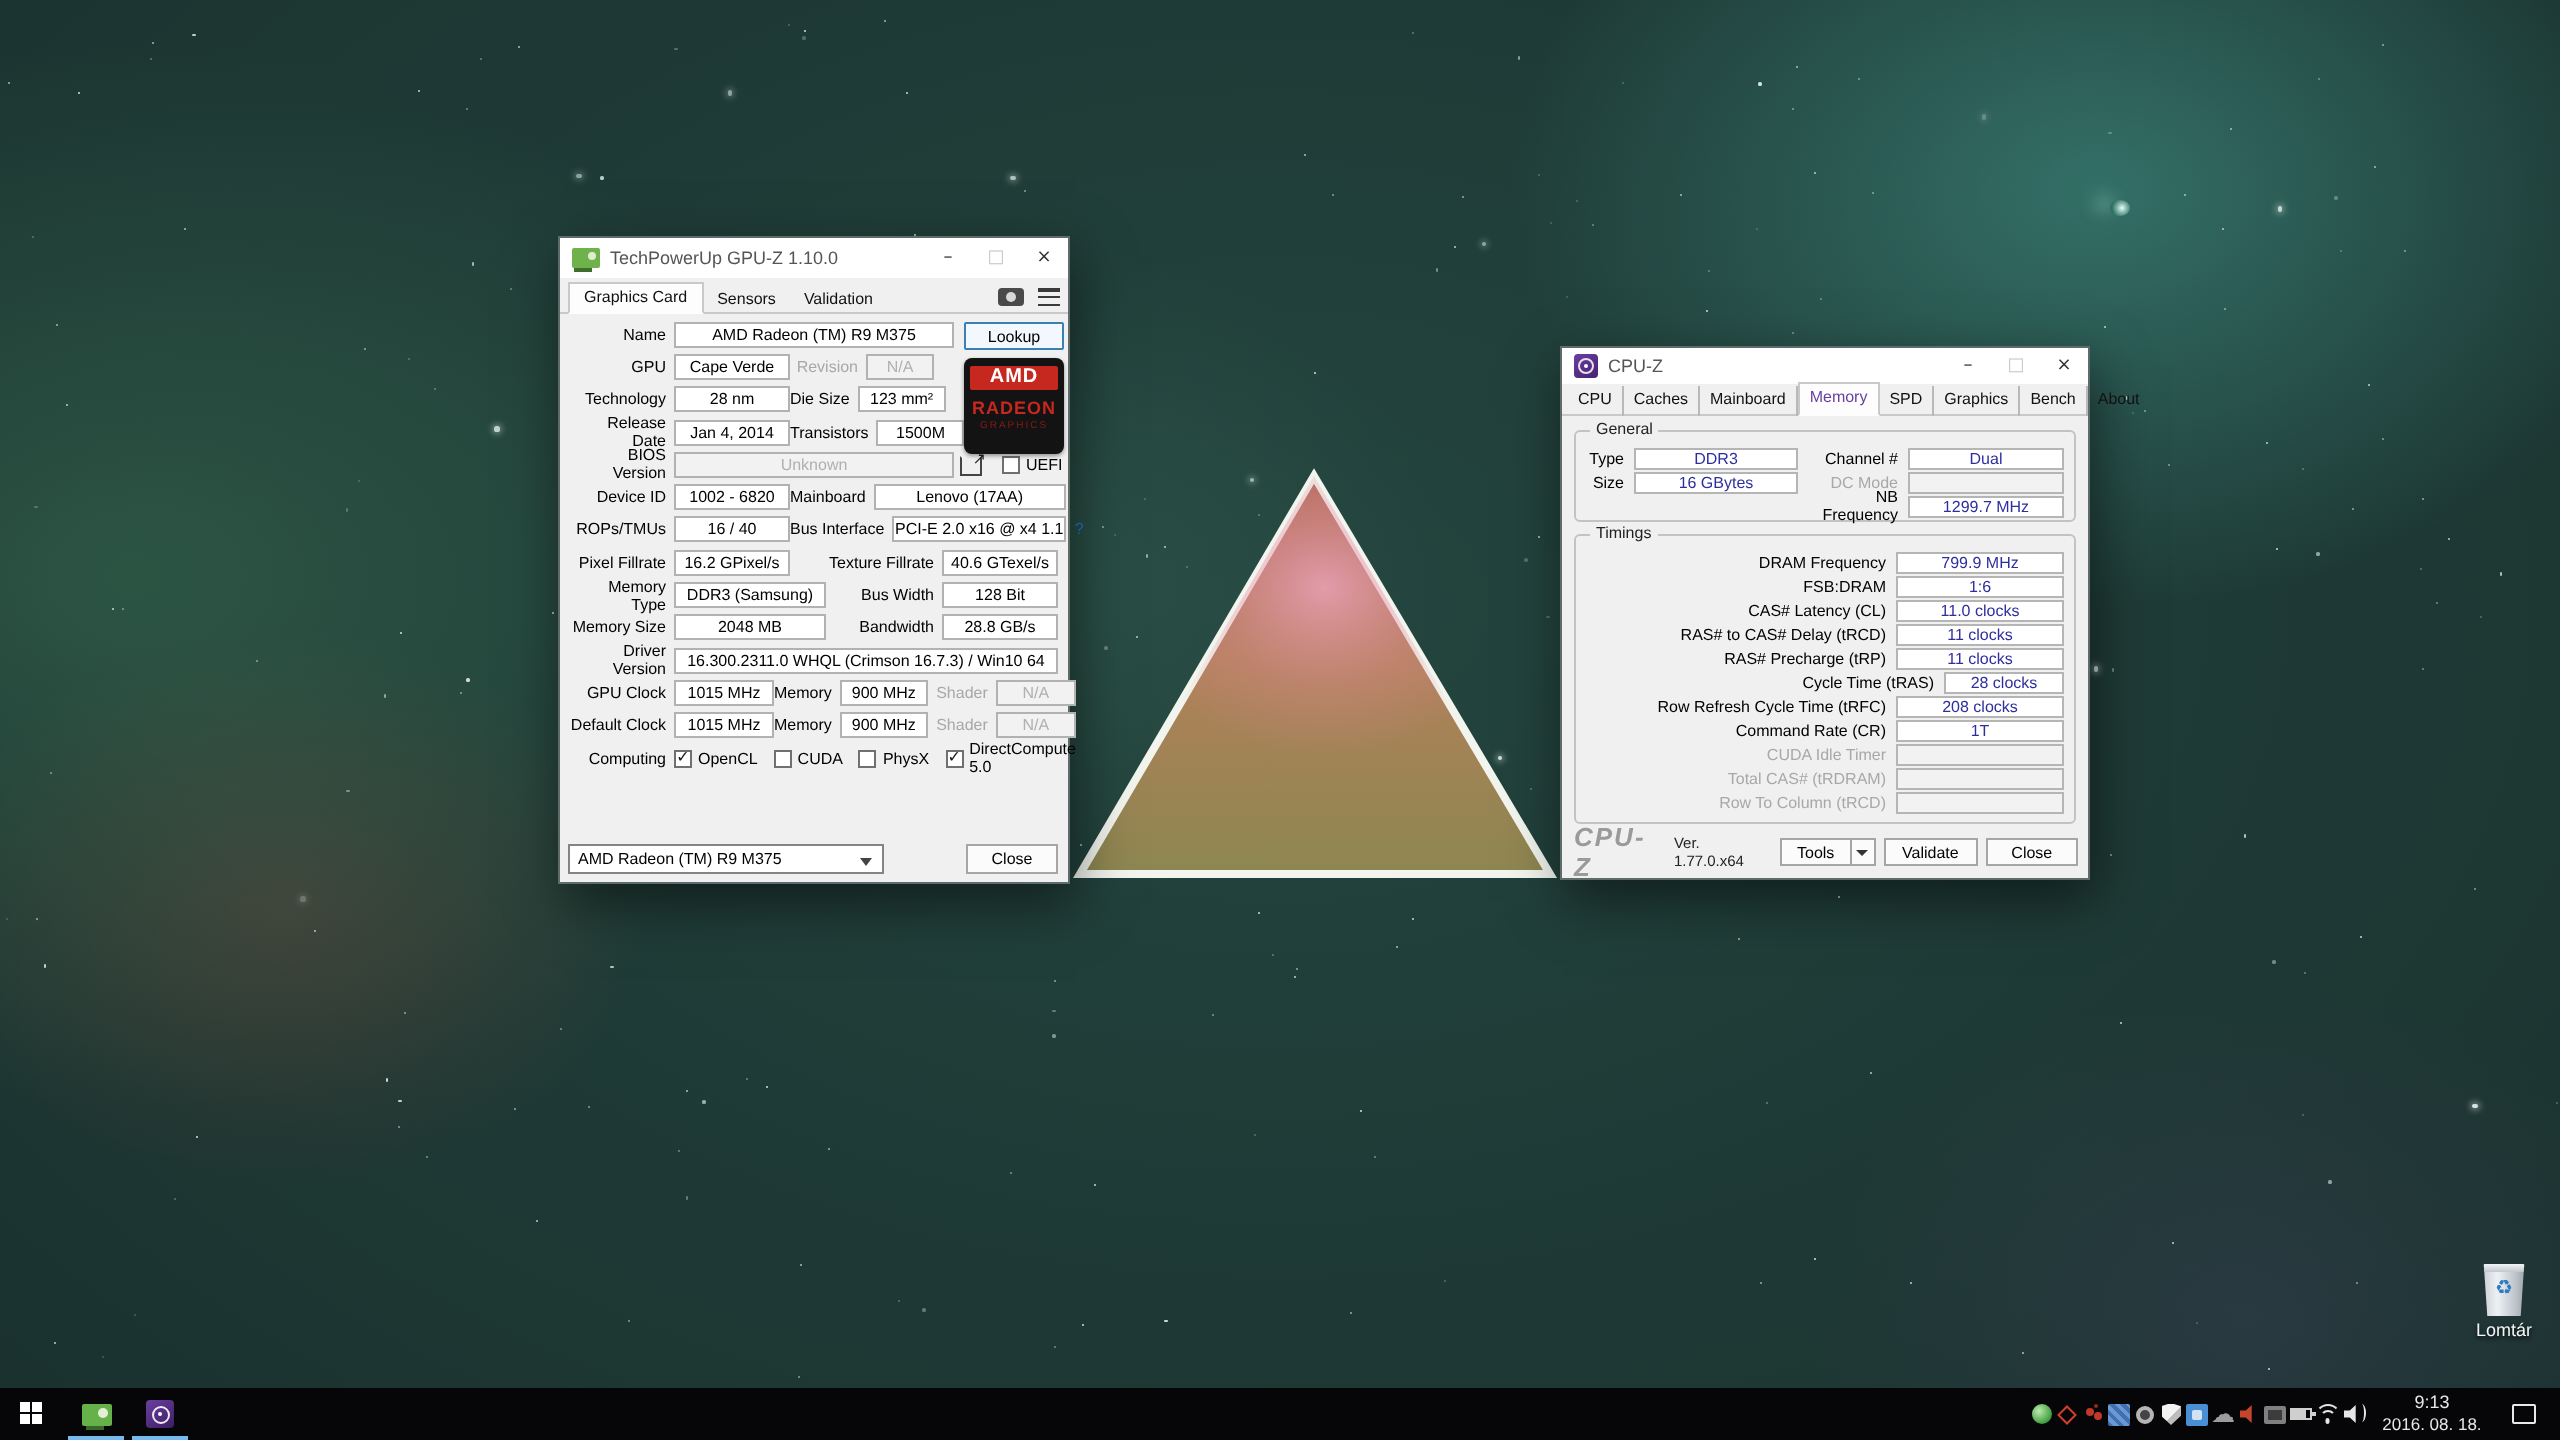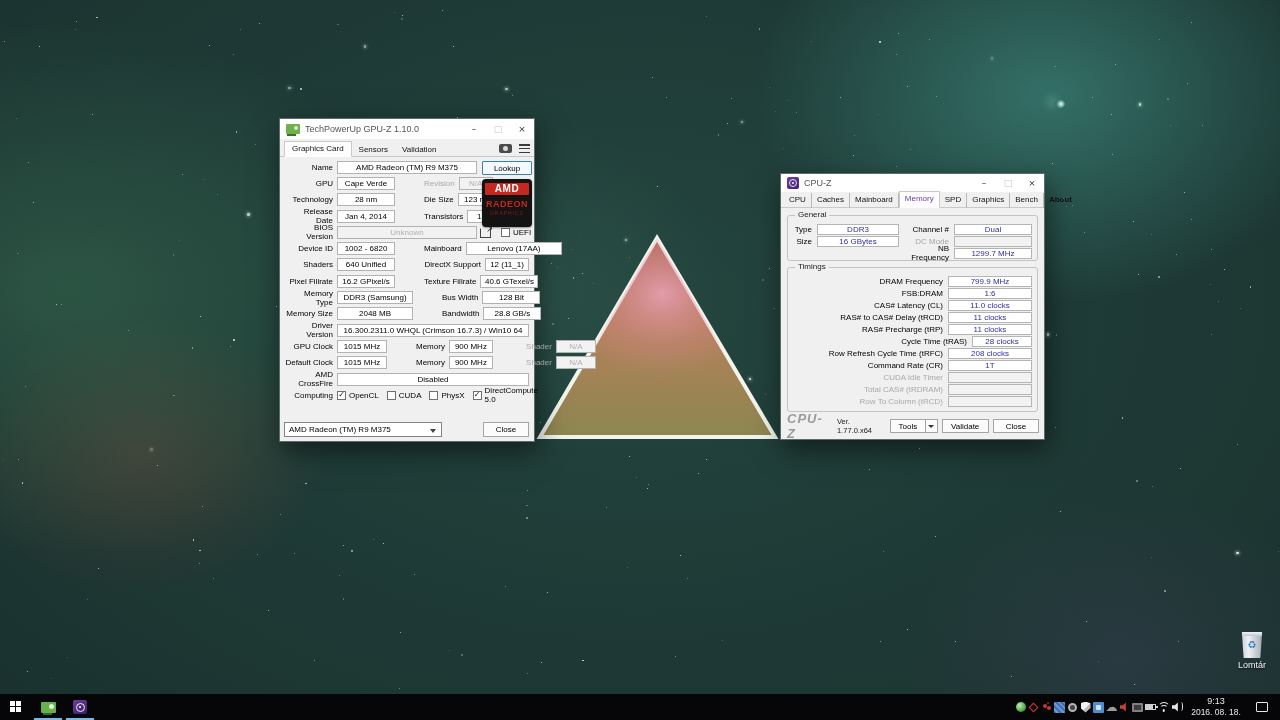--- a/index.html
+++ b/index.html
@@ -61,21 +61,21 @@
   .burger { width:11px; height:9px; display:flex; flex-direction:column; justify-content:space-between; }
   .burger i { height:1.5px; background:#3a3a3a; }
 
   .gz-rows { position:absolute; top:40px; left:5px; right:5px; }
   .gz-row { display:flex; align-items:center; height:16.3px; }
   .gz-label { width:52px; text-align:right; padding-right:4px; color:#000; flex:none; }
   .gz-label.dim, .gz-mid.dim { color:#a8a8a8; }
   .gz-box { height:13px; background:#fff; border:1px solid #b2b2b2; display:flex; align-items:center; justify-content:center;
     white-space:nowrap; overflow:hidden; flex:none; }
   .gz-box.dis { background:#f2f2f2; color:#b0b0b0; }
-  .gz-mid { flex:1; text-align:right; padding-right:4px; white-space:nowrap;margin-left:29px; }
+  .gz-mid { flex:1; text-align:right; padding-right:4px; white-space:nowrap; }
   .gz-right-rail { position:absolute; right:2px; top:42px; width:50px; }
   .lookup { width:50px; height:14px; background:#f2f8fd; border:1px solid #3c7fb1; border-radius:1px;
     display:flex; align-items:center; justify-content:center; }
   .amd-logo { margin-top:4px; width:50px; height:48px; background:#131313; border-radius:4px; padding:4px 3px 3px;
     display:flex; flex-direction:column; align-items:center; box-shadow:0 1px 2px rgba(0,0,0,.4); }
   .amd-band { background:#c6271e; color:#fff; font-weight:bold; font-size:10px; line-height:12px; width:44px;
     text-align:center; border-radius:1px; letter-spacing:.5px; }
   .amd-radeon { color:#c6271e; font-weight:bold; font-size:9px; margin-top:4px; letter-spacing:.5px; }
   .amd-graphics { color:#8a1a14; font-size:5px; letter-spacing:1px; margin-top:1px; }
   .share-ico { width:13px; height:12px; position:relative; flex:none; margin-left:3px; }
@@ -91,21 +91,21 @@
   .gz-close { width:46px; height:15px; }
 
   
   #cpuz { left:780px; top:173px; width:265px; height:267px; z-index:6; }
   #cpuz .titlebar { height:18px; }
   .cz-ico { width:12px; height:12px; border-radius:2px; background:linear-gradient(145deg,#6b3fa0,#45226e); position:relative; }
   .cz-ico::before { content:""; position:absolute; inset:2px; border:1px solid rgba(255,255,255,.85); border-radius:50%; }
   .cz-ico::after { content:""; position:absolute; left:5px; top:5px; width:2px; height:2px; background:#fff; border-radius:50%; }
   .cz-tabs { height:16px; display:flex; align-items:flex-end; padding:0 3px; border-bottom:1px solid #c9c9c9; }
   .cz-tab { padding:2px 5px 3px; color:#111; border-right:1px solid #b9b9b9; position:relative; top:1px; line-height:1.2; }
-  .cz-tab:last-child { border-right:none;font-weight:bold; }
+  .cz-tab:last-child { border-right:none; }
   .cz-tab.active { background:#fdfdfd; border:1px solid #c9c9c9; border-bottom:1px solid #fdfdfd; color:#6a3fa0; }
   .groupbox { position:absolute; left:6px; right:6px; border:1px solid #c3c3c3; border-radius:3px; padding:7px 5px 3px; }
   .gb-title { position:absolute; top:-5px; left:7px; background:#f0f0f0; padding:0 3px; font-size:8px; color:#222; line-height:1; }
   .cz-row { display:flex; align-items:center; height:12px; }
   .cz-label { text-align:right; padding-right:5px; flex:none; color:#000; }
   .cz-label.dim { color:#a8a8a8; }
   .cz-box { height:11px; background:#fff; border:1px solid #b5b5b5; display:flex; align-items:center; justify-content:center;
     color:#2e2e9e; flex:none; white-space:nowrap; }
   .cz-box.dis { background:#f2f2f2; }
   .cz-general-grid { display:flex; }
@@ -505,24 +505,25 @@
           <span>UEFI</span>
         </span>
       </div>
       <div class="gz-row">
         <span class="gz-label">Device ID</span>
         <span class="gz-box" style="width:58px">1002 - 6820</span>
         <span class="gz-mid">Mainboard</span>
         <span class="gz-box" style="width:96px">Lenovo (17AA)</span>
       </div>
       <div class="gz-row">
-        <span class="gz-label">Shaders</span>
-        <span class="gz-box" style="width:58px">640 Unified</span>
-        <span class="gz-mid">DirectX Support</span>
-        <span class="gz-box" style="width:44px">12 (11_1)</span>
+        <span class="gz-label">ROPs/TMUs</span>
+        <span class="gz-box" style="width:58px">16 / 40</span>
+        <span class="gz-mid">Bus Interface</span>
+        <span class="gz-box" style="width:87px">PCI-E 2.0 x16 @ x4 1.1</span>
+        <span class="help-btn">?</span>
       </div>
       <div class="gz-row">
         <span class="gz-label">Pixel Fillrate</span>
         <span class="gz-box" style="width:58px">16.2 GPixel/s</span>
         <span class="gz-mid">Texture Fillrate</span>
         <span class="gz-box" style="width:58px">40.6 GTexel/s</span>
       </div>
       <div class="gz-row">
         <span class="gz-label">Memory Type</span>
         <span class="gz-box" style="width:76px">DDR3 (Samsung)</span>
@@ -547,24 +548,20 @@
         <span class="gz-mid dim" style="flex:none;width:34px">Shader</span>
         <span class="gz-box dis" style="width:40px">N/A</span>
       </div>
       <div class="gz-row">
         <span class="gz-label">Default Clock</span>
         <span class="gz-box" style="width:50px">1015 MHz</span>
         <span class="gz-mid">Memory</span>
         <span class="gz-box" style="width:44px">900 MHz</span>
         <span class="gz-mid dim" style="flex:none;width:34px">Shader</span>
         <span class="gz-box dis" style="width:40px">N/A</span>
-      </div>
-      <div class="gz-row">
-        <span class="gz-label">AMD CrossFire</span>
-        <span class="gz-box" style="flex:1">Disabled</span>
       </div>
       <div class="gz-row">
         <span class="gz-label">Computing</span>
         <span class="cb-group">
           <span class="cb">✓</span>
           <span>OpenCL</span>
         </span>
         <span class="cb-group">
           <span class="cb"></span>
           <span>CUDA</span>

